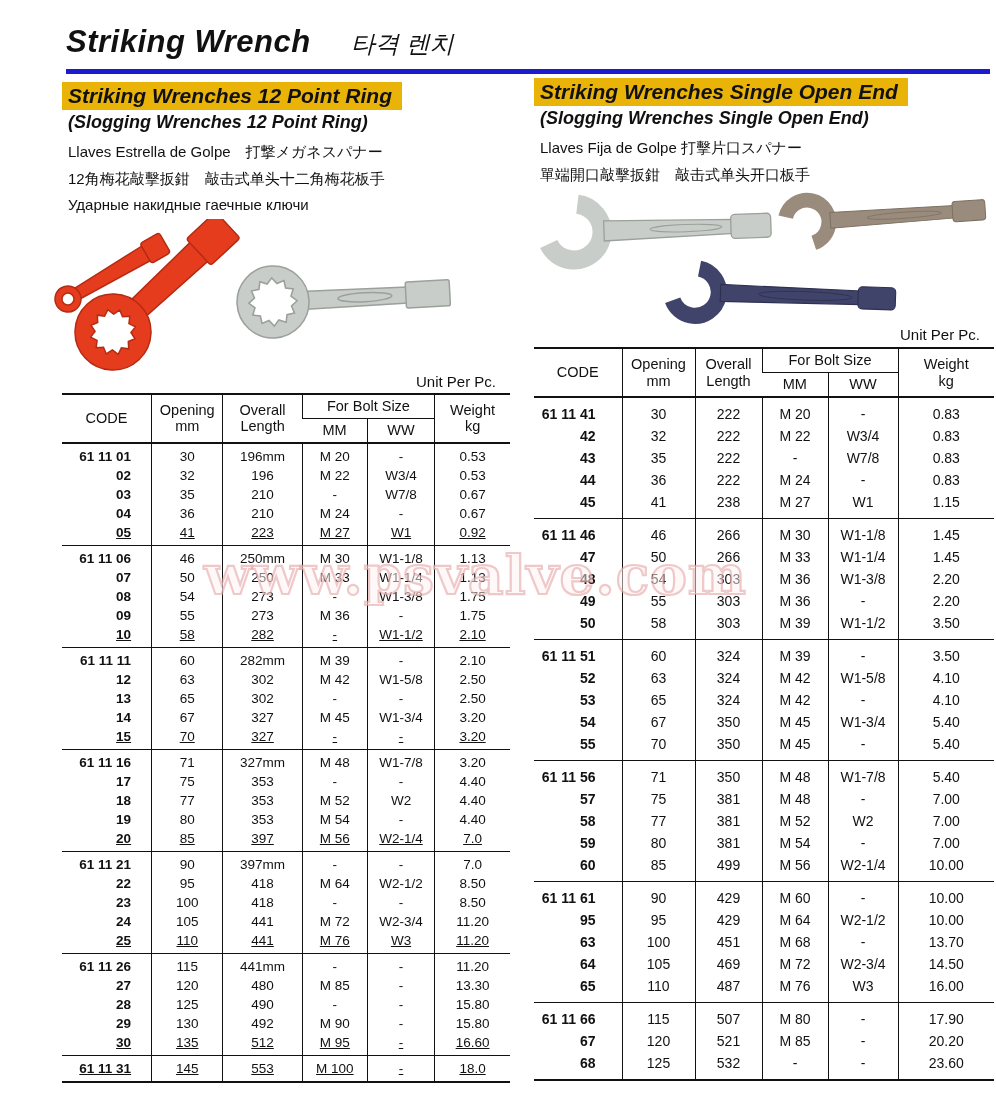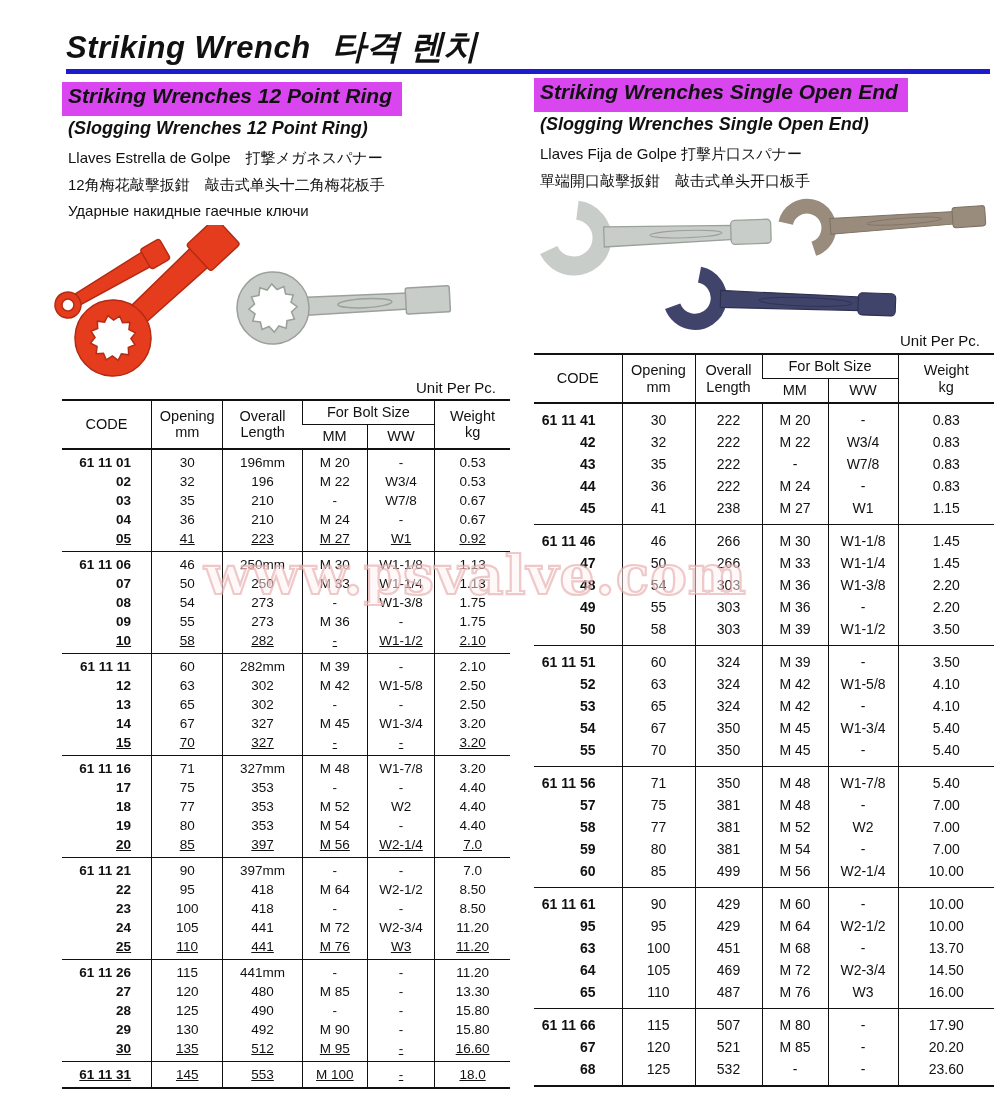--- a/index.html
+++ b/index.html
@@ -3,31 +3,31 @@
 <meta charset="utf-8">
 <style>
   html,body { margin:0; padding:0; background:#ffffff; }
   body { width:996px; height:1098px; position:relative; overflow:hidden;
          font-family:"Liberation Sans", sans-serif; color:#111; }
 
   
   .page-title-row { position:absolute; left:66px; top:24px; width:924px; }
   .page-title { display:inline-block; font-size:31px; font-weight:bold; font-style:italic;
                 letter-spacing:0.5px; }
-  .page-title-kr { display:inline-block; font-size:34px; font-weight:bold; font-style:italic;
-                   margin-left:17px; }
+  .page-title-kr { display:inline-block; font-size:24px; font-weight:normal; font-style:italic;
+                   margin-left:36px; }
   .blue-rule { position:absolute; left:66px; top:69px; width:924px; height:5px; background:#1c1ccd; }
 
   
   .col { position:absolute; }
   .col-left  { left:62px; top:82px;  width:448px; }
   .col-right { left:534px; top:78px; width:460px; }
 
-  .sec-heading { display:inline-block; background:#d946ef; font-size:21px; font-weight:bold;
-                 font-style:italic; padding:2px 10px 9px 6px; line-height:1.1; }
+  .sec-heading { display:inline-block; background:#eab308; font-size:21px; font-weight:bold;
+                 font-style:italic; padding:2px 10px 3px 6px; line-height:1.1; }
   .sec-subheading { font-size:18px; font-weight:bold; font-style:italic; margin:2px 0 6px 6px; }
   .lang-lines { margin-left:6px; font-size:15px; line-height:1.78; }
 
   .img-block { position:relative; }
   .img-left  { height:152px; margin-left:-17px; width:465px; }
   .img-right { height:136px; margin-left:-7px;  width:467px; }
 
   .unit-label { text-align:right; font-size:15px; padding-right:14px; margin:2px 0 3px 0; }
 
   

